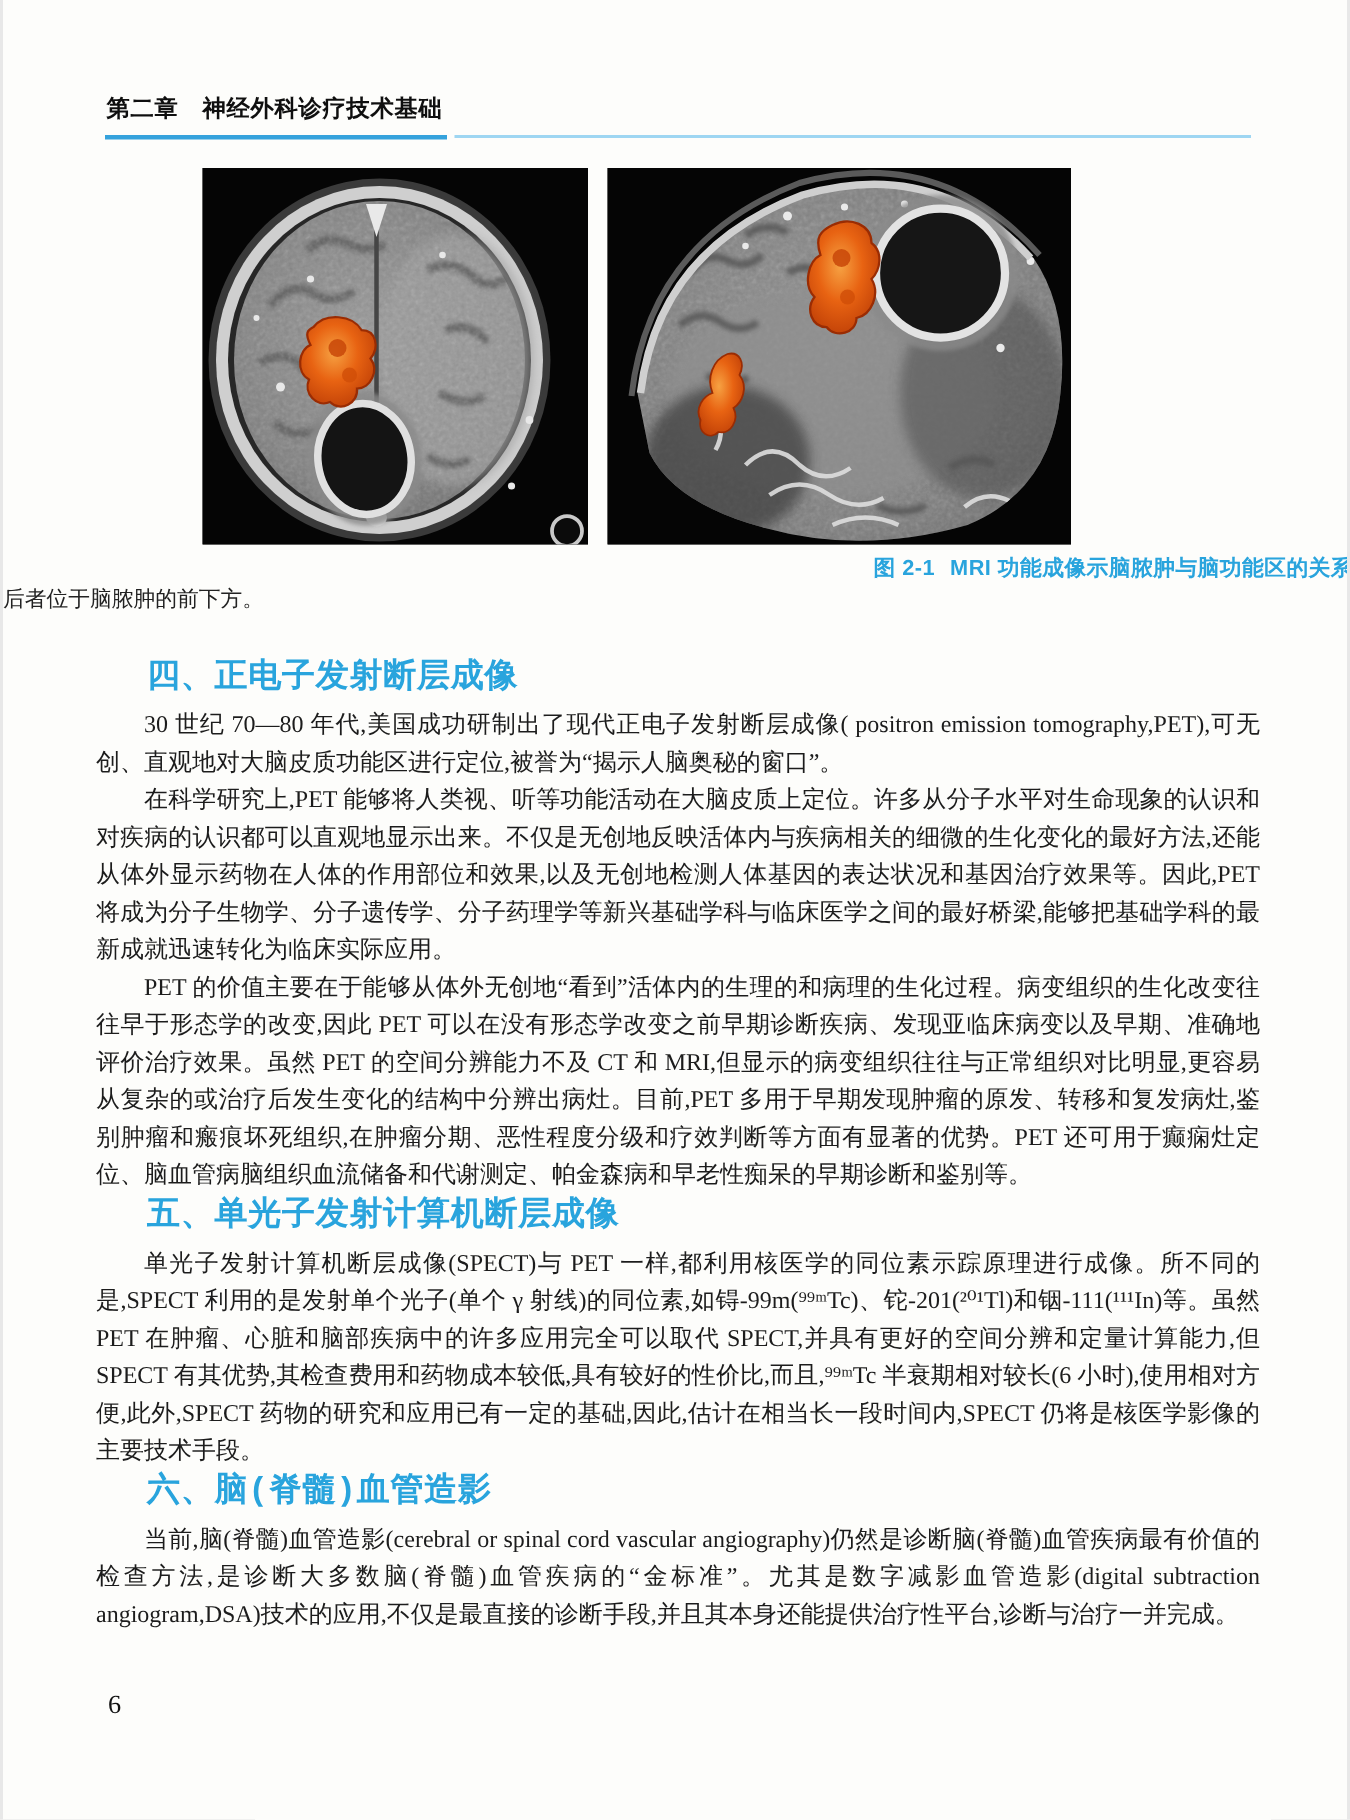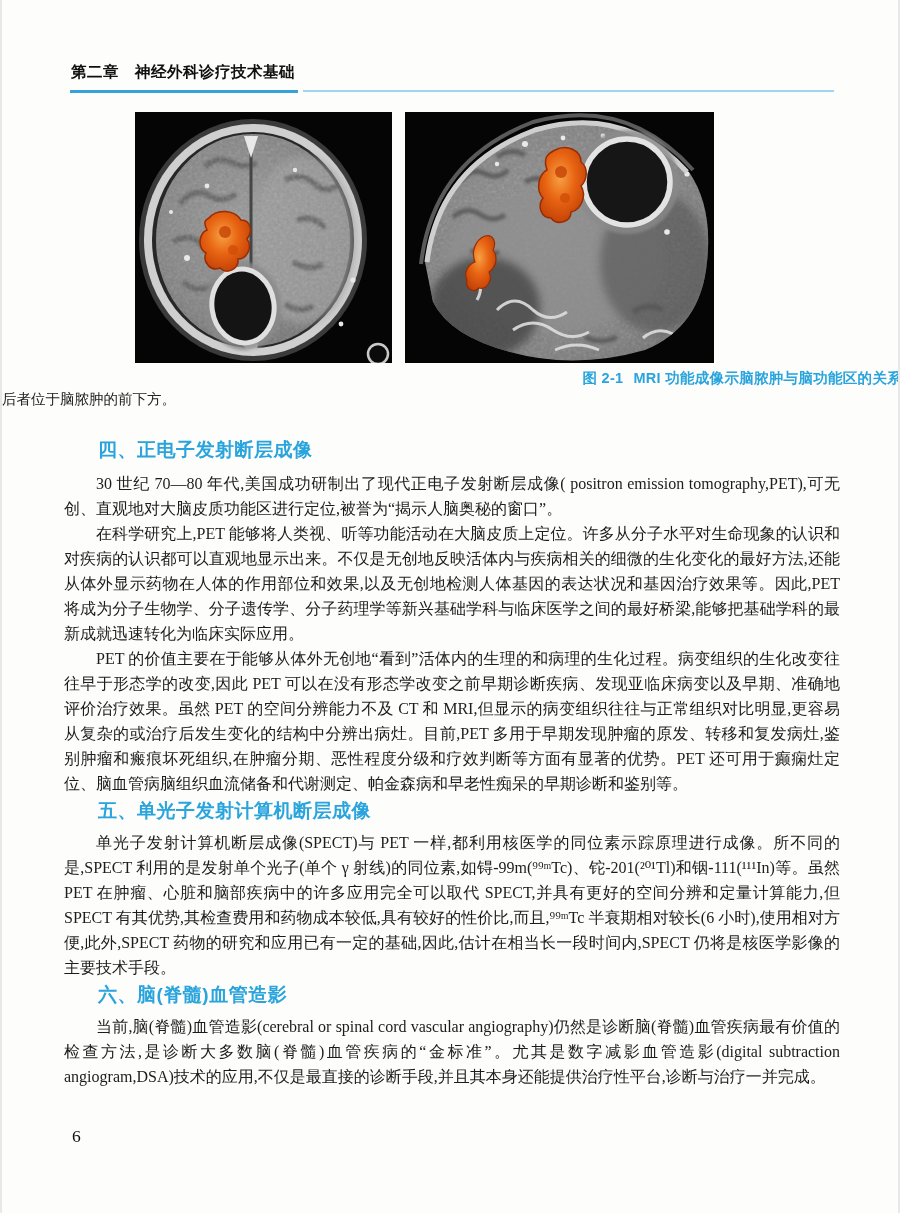--- a/index.html
+++ b/index.html
@@ -22,23 +22,23 @@
     font-family:"Liberation Sans","DejaVu Sans",sans-serif;
     font-weight:bold;font-size:14.5px;color:#29a4dd;letter-spacing:.3px;}
   .figcap .lbl{margin-right:10px;}
   .figcap2{position:absolute;left:0;top:390px;width:900px;text-align:left;
     font-size:14.5px;color:#222;font-weight:normal;
     font-family:"Liberation Serif","DejaVu Serif",serif;}
   
   .content{position:absolute;left:62px;top:438px;width:776px;
     font-size:16px;line-height:25px;text-align:justify;}
   .sec-h{font-family:"Liberation Sans","DejaVu Sans",sans-serif;
-    font-weight:bold;font-size:19px;line-height:24px;color:#29a4dd;
+    font-weight:bold;font-size:22px;line-height:24px;color:#29a4dd;
     margin:0 0 9px 34px;letter-spacing:.5px;}
-  .sec-h.mt{margin-top:3px;margin-bottom:7px;}
+  .sec-h.mt{margin-top:3px;margin-bottom:7px;font-family:Liberation Mono, monospace;}
   .content p{margin:0;text-indent:2em;}
   
   .folio{position:absolute;left:70px;top:1126px;font-size:17.5px;color:#111;}
 </style>
 </head>
 <body>
 
 <div class="page">
 
   <div class="runhead">

